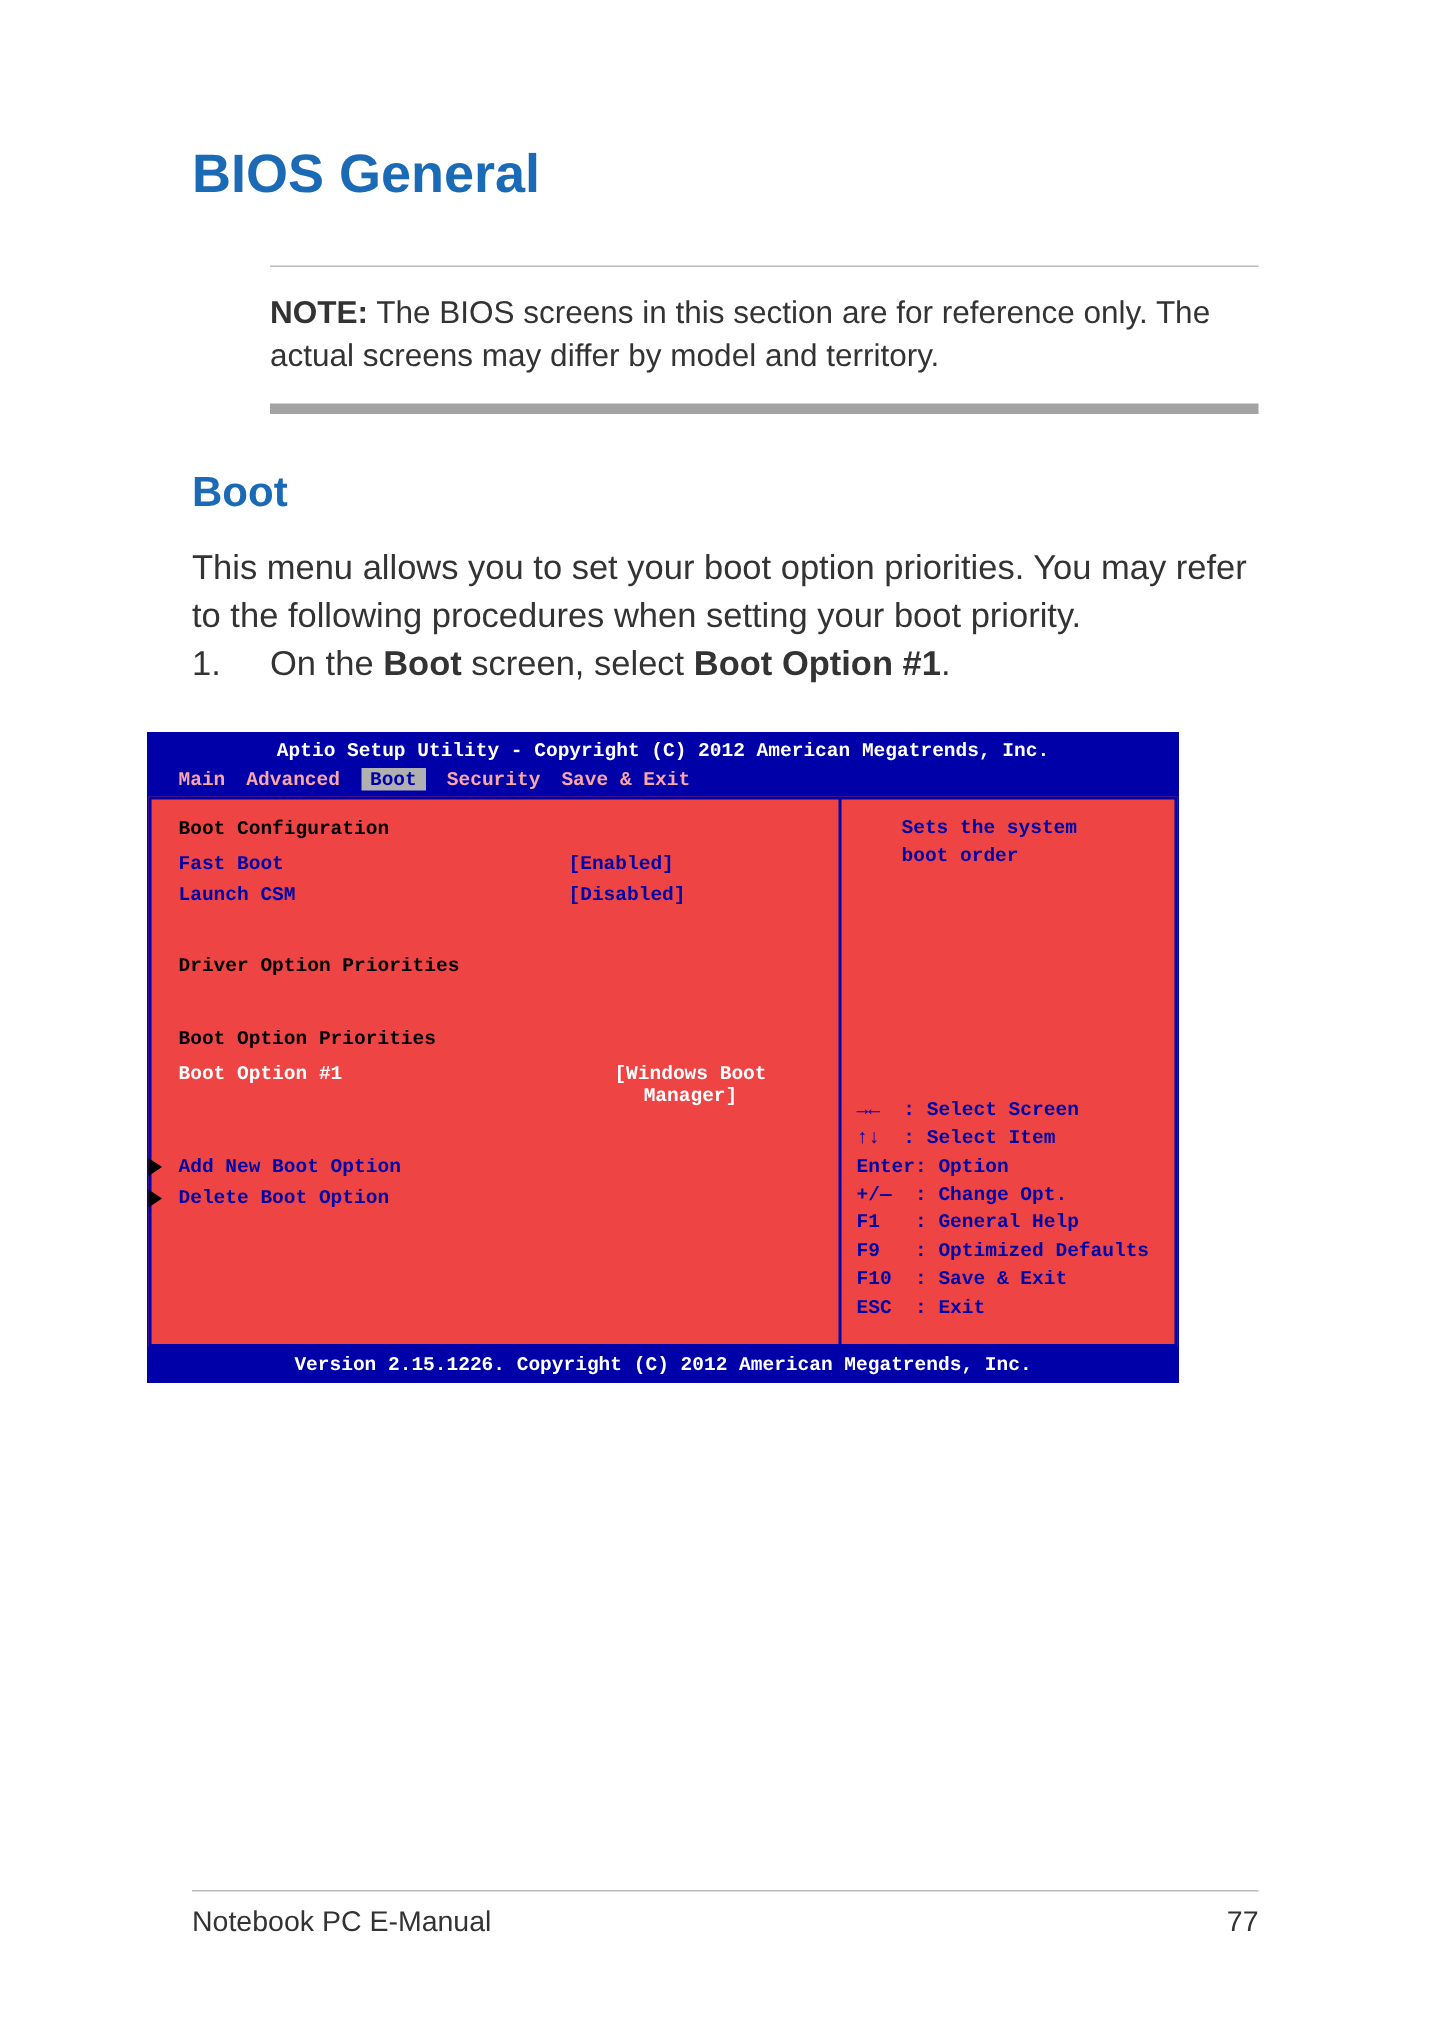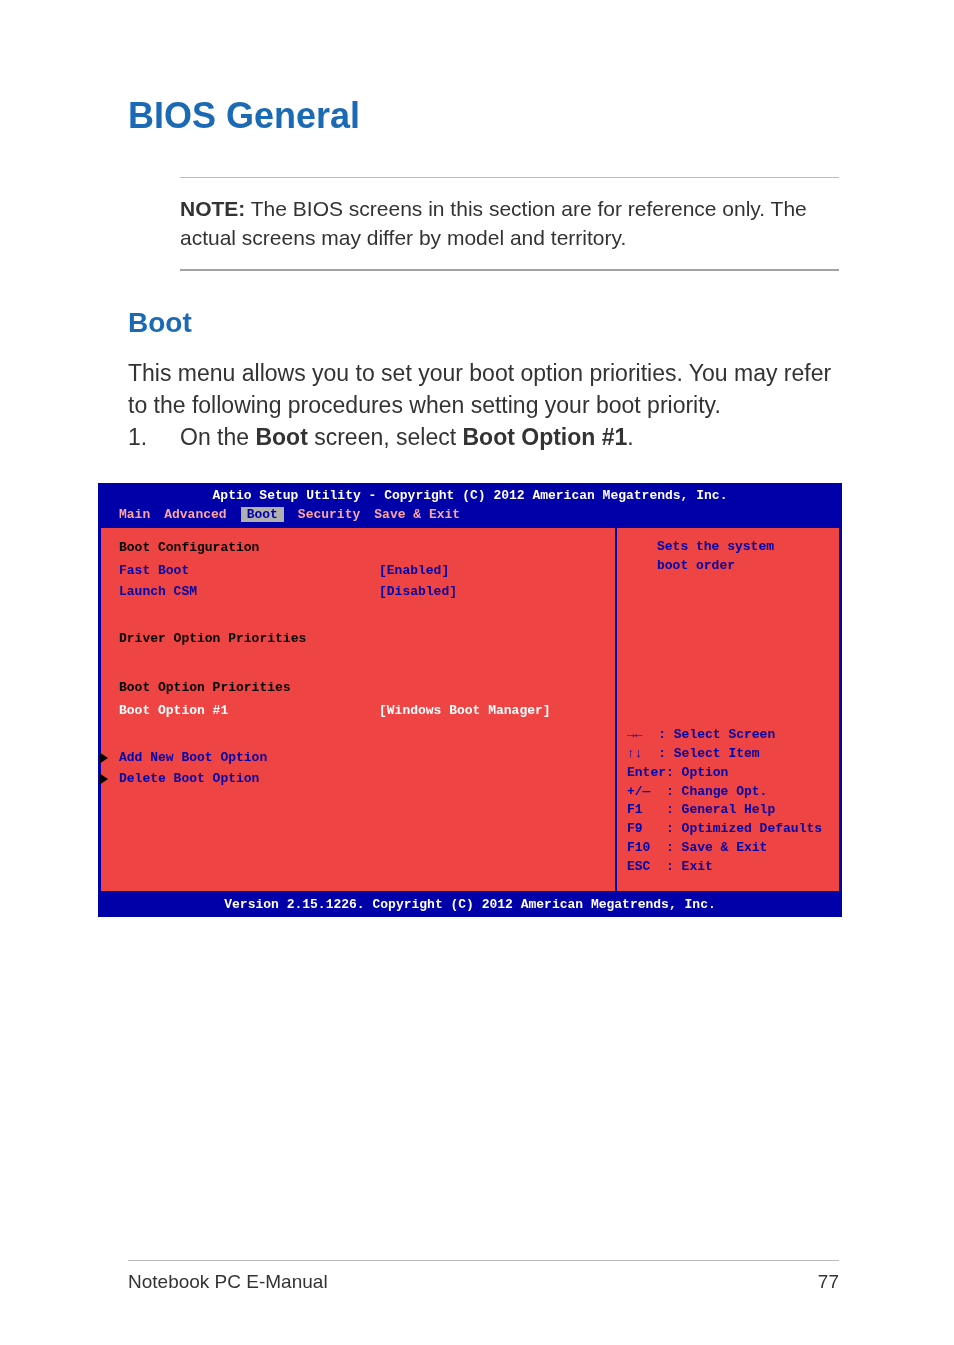--- a/index.html
+++ b/index.html
@@ -13,21 +13,21 @@
     padding: 95px 115px 0 128px;
   }
   .h1 {
     color: #1b6ab5;
     font-size: 36px;
     font-weight: 700;
     margin-bottom: 40px;
   }
   .note-box {
     border-top: 1px solid #bbb;
-    border-bottom: 2px solid #a3a3a3;
+    border-bottom: 7px solid #a3a3a3;
     padding: 16px 0;
     margin-left: 52px;
     margin-bottom: 36px;
     font-size: 21px;
     line-height: 1.4;
   }
   .note-box b { font-weight: 700; }
   .h2 {
     color: #1b6ab5;
     font-size: 28px;
@@ -43,21 +43,21 @@
     font-size: 23px;
     line-height: 1.4;
     margin-bottom: 30px;
   }
   .step-num { width: 52px; flex-shrink: 0; }
   .step-row b { font-weight: 700; }
 
   
   .bios {
     margin-left: -30px;
-    width: 744px;
+    width: 688px;
     background: #0000a8;
     font-family: "Courier New", monospace;
     font-size: 13px;
     font-weight: bold;
     color: #fff;
     border: 1px solid #0000a8;
   }
   .bios-title {
     background: #0000a8;
     color: #fff;
@@ -95,21 +95,21 @@
     border-left: 1px solid #0000a8;
     padding: 10px 10px 14px 10px;
     color: #0000a8;
   }
   .bios-row { display: flex; margin-bottom: 6px; }
   .bios-label { width: 260px; }
   .bios-val { color: #0000a8; }
   .bios-heading { color: #000; margin-bottom: 8px; }
   .bios-sel-row { display: flex; color: #fff; margin-bottom: 6px; }
   .bios-sel-row .bios-label { color: #fff; width:260px; }
-  .bios-sel-row .bios-val { color: #fff; }
+  .bios-sel-row .bios-val { color: #fff; text-align: center; }
   .bios-spacer { height: 26px; }
   .bios-submenu { color: #0000a8; margin-bottom: 6px; position: relative; padding-left: 0; }
   .tri {
     position: absolute;
     left: -20px;
     width: 0; height: 0;
     border-top: 6px solid transparent;
     border-bottom: 6px solid transparent;
     border-left: 9px solid #000;
     top: 2px;

